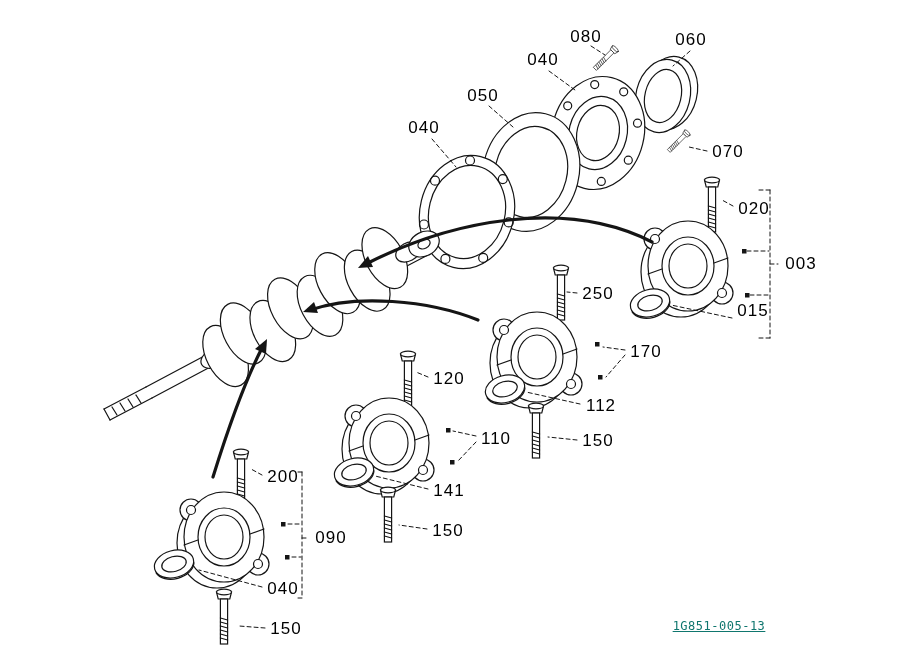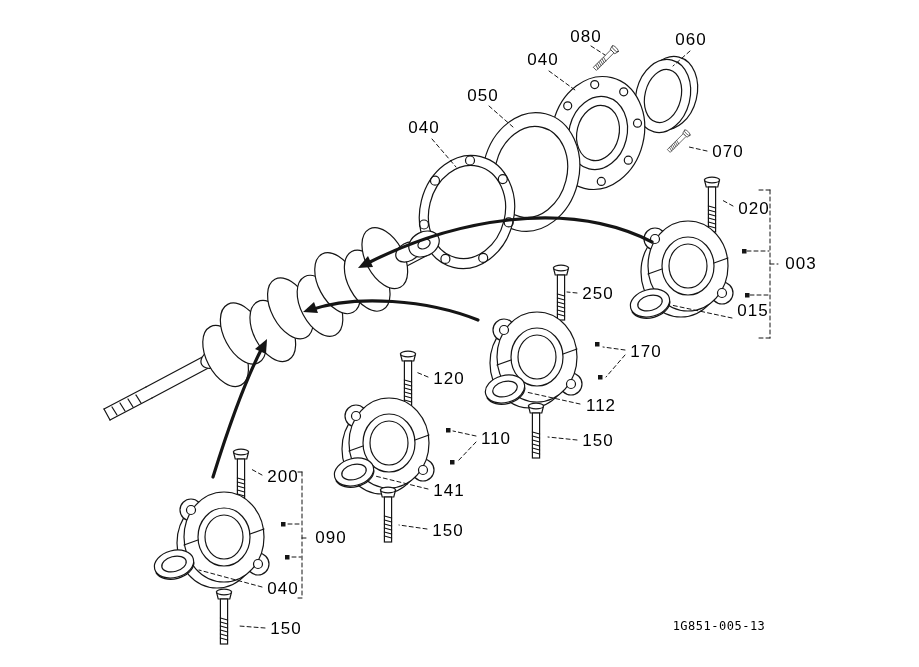--- a/index.html
+++ b/index.html
@@ -2,22 +2,22 @@
 <html><head>
 <meta charset="utf-8">
 <style>
   html,body{margin:0;padding:0;background:#ffffff;}
   .stage{position:relative;width:919px;height:667px;background:#fff;
          font-family:"Liberation Sans",sans-serif;overflow:hidden;}
   .stage svg{position:absolute;left:0;top:0;}
   .callout{position:absolute;transform:translate(-50%,-50%);
            font-size:17px;color:#000;letter-spacing:1px;white-space:nowrap;}
   .drawing-number{position:absolute;transform:translate(-50%,-50%);
-           font-family:"DejaVu Sans Mono",monospace;font-size:12px;color:#000000;
-           letter-spacing:.5px;white-space:nowrap;}
+           font-family:"DejaVu Sans Mono",monospace;font-size:12px;color:#0f766e;
+           letter-spacing:.5px;white-space:nowrap;text-decoration:underline;}
 </style>
 </head>
 <body>
 
 <div class="stage">
 
 <svg width="919" height="667" viewBox="0 0 919 667" xmlns="http://www.w3.org/2000/svg">
   <defs>
     <g id="housing" stroke="#151515" stroke-width="1.2">
       <ellipse cx="-7" cy="6" rx="40" ry="45" fill="#fff"></ellipse>

